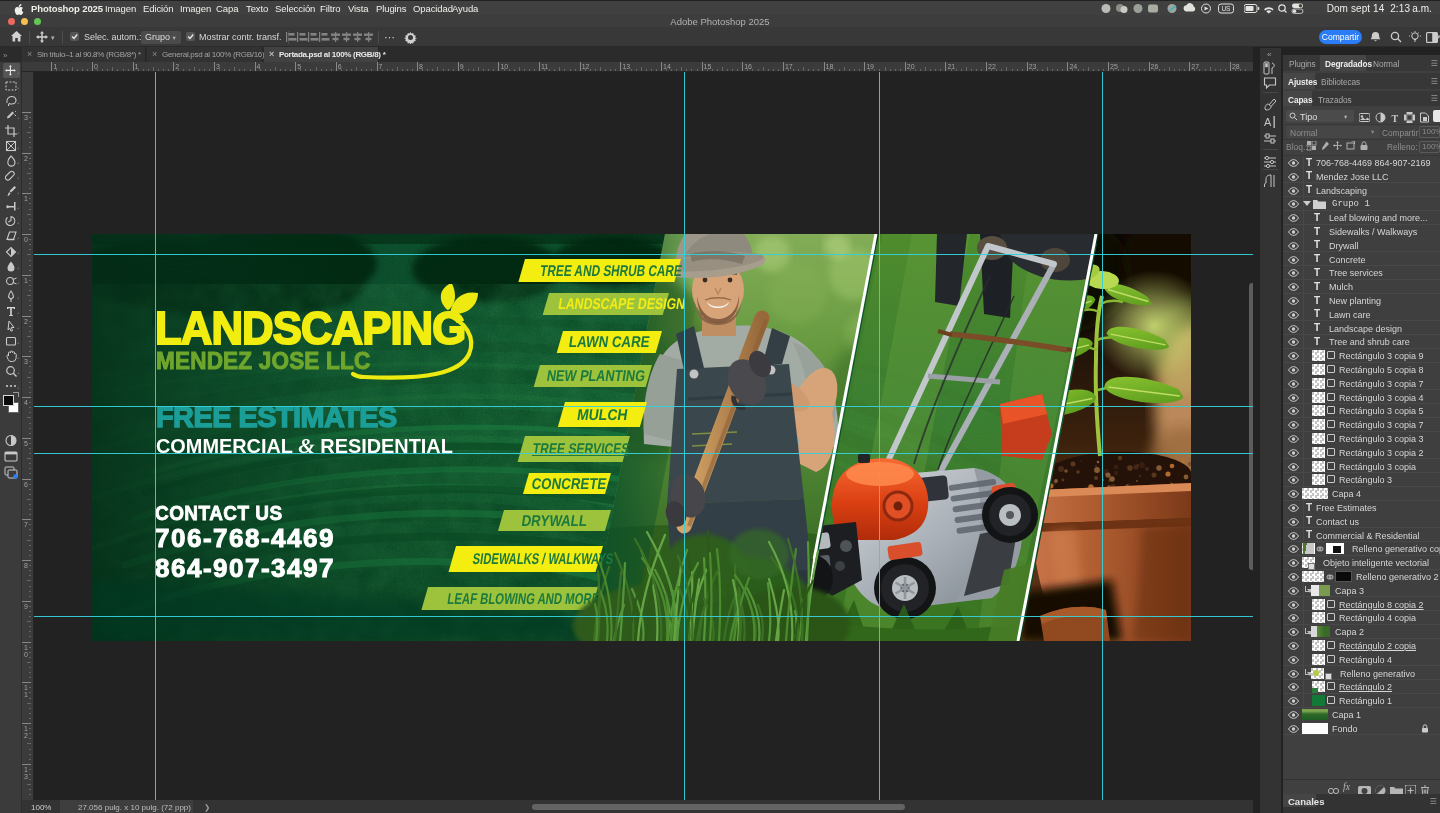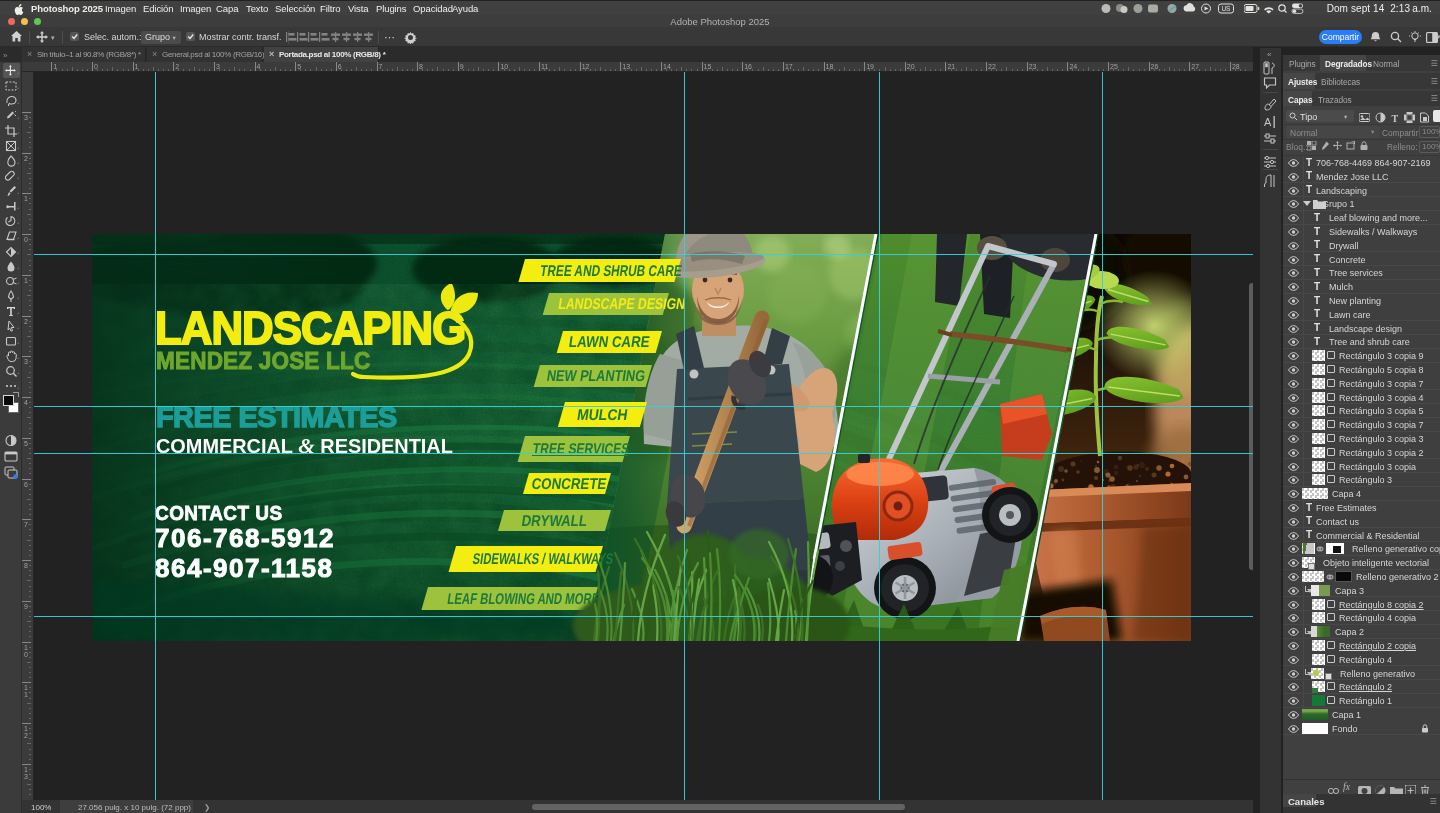--- a/index.html
+++ b/index.html
@@ -880,22 +880,22 @@
  <path d="M25,357 C167,305 320,293 467,309 C580,323 672,374 755,446" stroke-width="8"></path>
 </g>
 <rect width="1099" height="407" fill="url(#bgl)"></rect>
 <path d="M0,345 C200,358 420,370 700,407 L0,407 z" fill="#053920" opacity=".6" filter="url(#soft1)"></path>
 </svg>
 <div style="position:absolute;left:63px;top:70.4px;font-size:47px;color:#f2ed10;font-weight:bold;white-space:nowrap;letter-spacing:-1px;transform:scaleX(0.93);transform-origin:0 50%;line-height:1;-webkit-text-stroke:2px #f2ed10;">LANDSCAPING</div>
 <div style="position:absolute;left:64px;top:115.4px;font-size:24.5px;color:#6fa62c;font-weight:bold;white-space:nowrap;letter-spacing:0.2px;transform:scaleX(0.92);transform-origin:0 50%;line-height:1;-webkit-text-stroke:1px #6fa62c;">MENDEZ JOSE LLC</div>
 <div style="position:absolute;left:64px;top:167.5px;font-size:30px;color:#1b9e98;font-weight:bold;white-space:nowrap;letter-spacing:-0.5px;transform:scaleX(0.96);transform-origin:0 50%;line-height:1;-webkit-text-stroke:1.5px #1b9e98;">FREE ESTIMATES</div>
 <div style="position:absolute;left:64px;top:200.8px;font-size:20.5px;color:#ffffff;font-weight:bold;white-space:nowrap;letter-spacing:0px;transform:scaleX(0.97);transform-origin:0 50%;line-height:1;">COMMERCIAL <i style="font-family:'Liberation Serif',serif;font-size:22px;">&amp;</i> RESIDENTIAL</div>
 <div style="position:absolute;left:63px;top:268.8px;font-size:20.5px;color:#ffffff;font-weight:bold;white-space:nowrap;letter-spacing:0.5px;transform:scaleX(0.925);transform-origin:0 50%;line-height:1;-webkit-text-stroke:0.8px #fff;">CONTACT US</div>
-<div style="position:absolute;left:63px;top:291.3px;font-size:26px;color:#ffffff;font-weight:bold;white-space:nowrap;letter-spacing:1.5px;transform:scaleX(1.0);transform-origin:0 50%;line-height:1;-webkit-text-stroke:1px #fff;">706-768-5912</div>
-<div style="position:absolute;left:63px;top:320.5px;font-size:26px;color:#ffffff;font-weight:bold;white-space:nowrap;letter-spacing:1.5px;transform:scaleX(1.0);transform-origin:0 50%;line-height:1;-webkit-text-stroke:1px #fff;">864-907-1158</div>
+<div style="position:absolute;left:63px;top:291.3px;font-size:26px;color:#ffffff;font-weight:bold;white-space:nowrap;letter-spacing:1.5px;transform:scaleX(1.0);transform-origin:0 50%;line-height:1;-webkit-text-stroke:1px #fff;">706-768-4469</div>
+<div style="position:absolute;left:63px;top:320.5px;font-size:26px;color:#ffffff;font-weight:bold;white-space:nowrap;letter-spacing:1.5px;transform:scaleX(1.0);transform-origin:0 50%;line-height:1;-webkit-text-stroke:1px #fff;">864-907-3497</div>
 <svg width="200" height="120" viewBox="0 0 200 120" style="position:absolute;left:240px;top:50px;">
 <g fill="#ecea10">
 <path d="M112 26 C104 12 112 2 124 1 C126 12 122 23 112 26 z" transform="rotate(-18 115 14)"></path>
 <path d="M118 30 C120 14 132 6 146 9 C146 22 134 32 118 30 z"></path>
 </g>
 <path d="M113 30 C134 37 144 54 137 70 C128 89 95 96 32 93 C28 93 24 92 21 90" stroke="#ecea10" stroke-width="4.2" fill="none" stroke-linecap="round"></path>
 </svg>
 <div class="ribbon" style="left:433px;top:24.5px;width:156px;height:23px;background:#f4ee10;">
         <span style="color:#1d7a3e;font-size:15.5px;line-height:23px;transform:skewX(8deg) scaleX(0.76);">TREE AND SHRUB CARE</span>
       </div>
@@ -1492,21 +1492,21 @@
 <div class="lrow" style="top:141.9px;">
           <svg class="eye" width="11" height="8" viewBox="0 0 11 8">
             <path d="M.5 4 C2 1.6 4 .6 5.5 .6 C7 .6 9 1.6 10.5 4 C9 6.4 7 7.4 5.5 7.4 C4 7.4 2 6.4 .5 4 z" fill="none" stroke="#cfcfcf" stroke-width="1"></path>
             <circle cx="5.5" cy="4" r="1.7" fill="#cfcfcf"></circle>
           </svg>
           <div class="lsep"></div>
           <div style="position:absolute;left:20px;top:4px;border-left:4px solid transparent;border-right:4px solid transparent;border-top:5px solid #ccc;"></div>
           <svg style="position:absolute;left:30px;top:2.5px" width="13" height="10" viewBox="0 0 13 10">
             <path d="M0 1 h4 l1.5 1.5 H13 V10 H0 z" fill="#cfcfcf"></path>
           </svg>
-          <div class="lname" style="left:39px;">Grupo 1</div>
+          <div class="lname" style="left:49px;font-family:Liberation Mono, monospace;">Grupo 1</div>
         </div>
 <div class="lrow" style="top:155.7px;">
           <svg class="eye" width="11" height="8" viewBox="0 0 11 8">
             <path d="M.5 4 C2 1.6 4 .6 5.5 .6 C7 .6 9 1.6 10.5 4 C9 6.4 7 7.4 5.5 7.4 C4 7.4 2 6.4 .5 4 z" fill="none" stroke="#cfcfcf" stroke-width="1"></path>
             <circle cx="5.5" cy="4" r="1.7" fill="#cfcfcf"></circle>
           </svg>
           <div class="lsep"></div>
           <div class="lT" style="left:31px;">T</div>
           <div class="lname" style="left:46px;">Leaf blowing and more...</div>
         </div>

